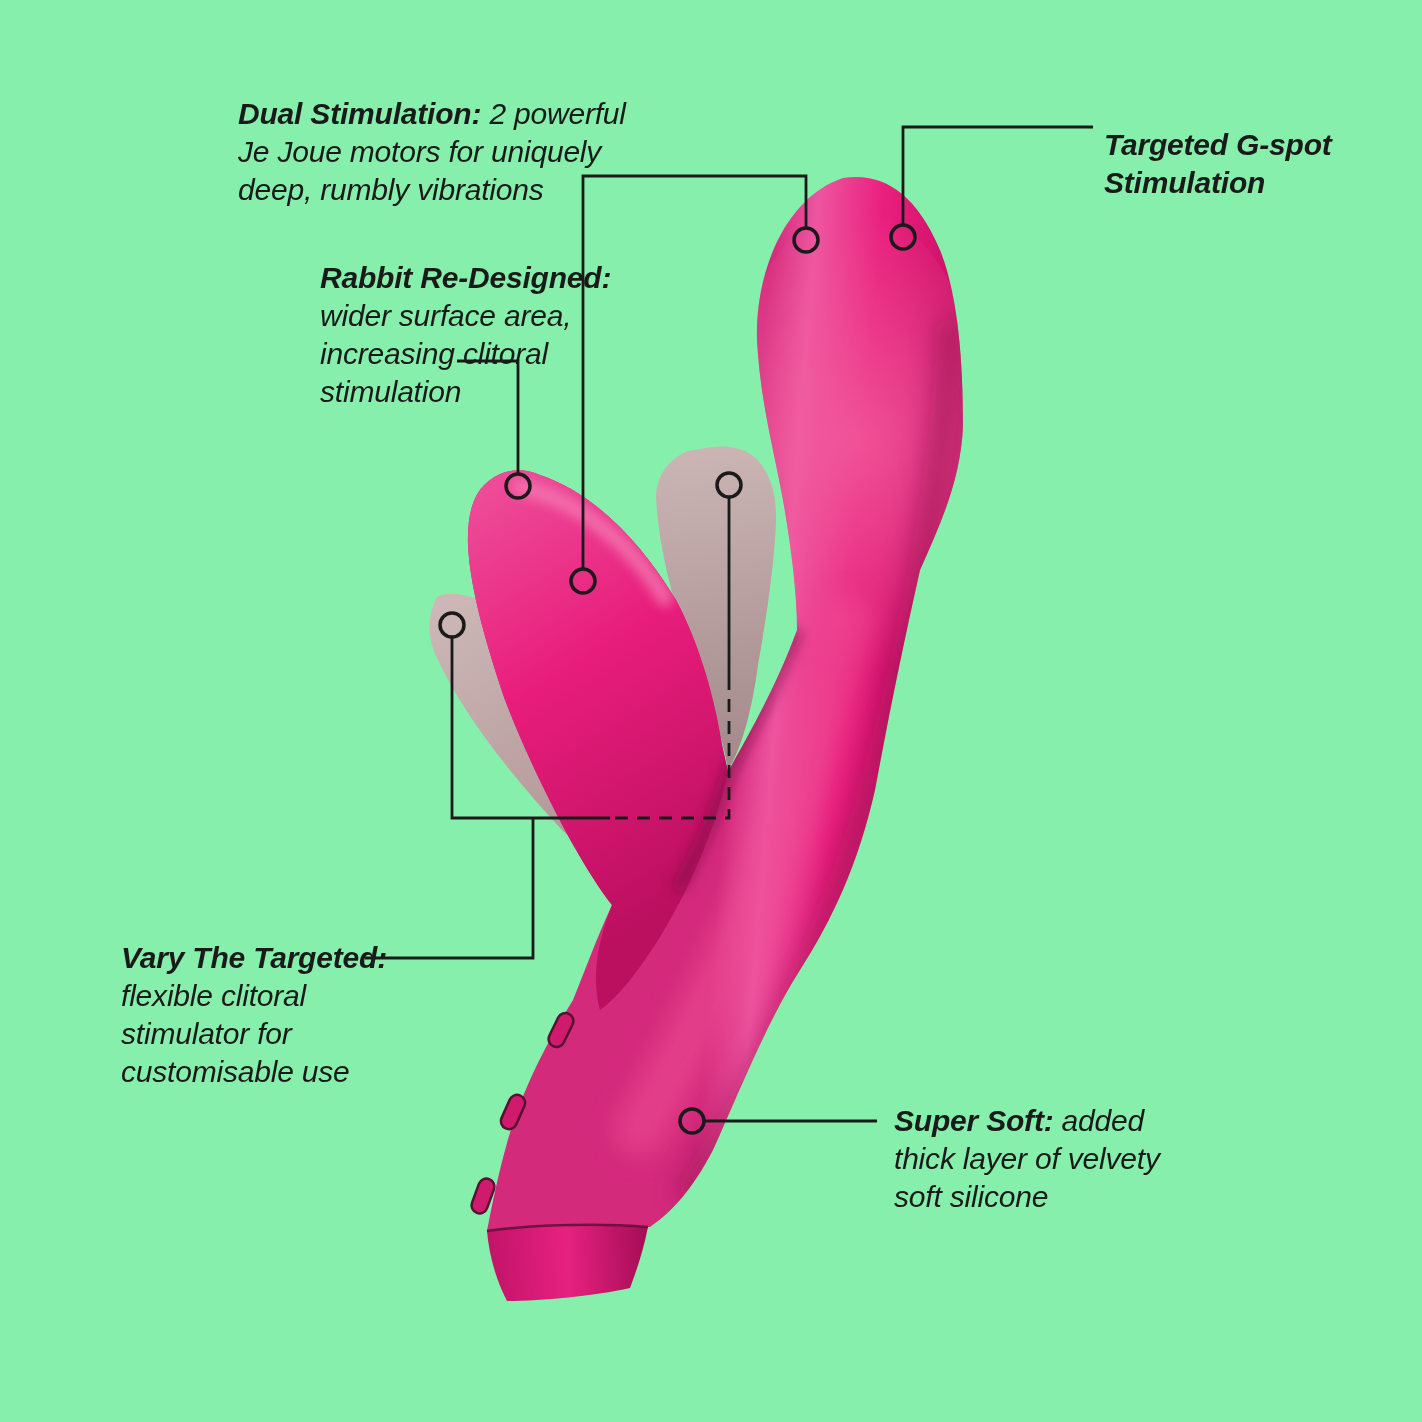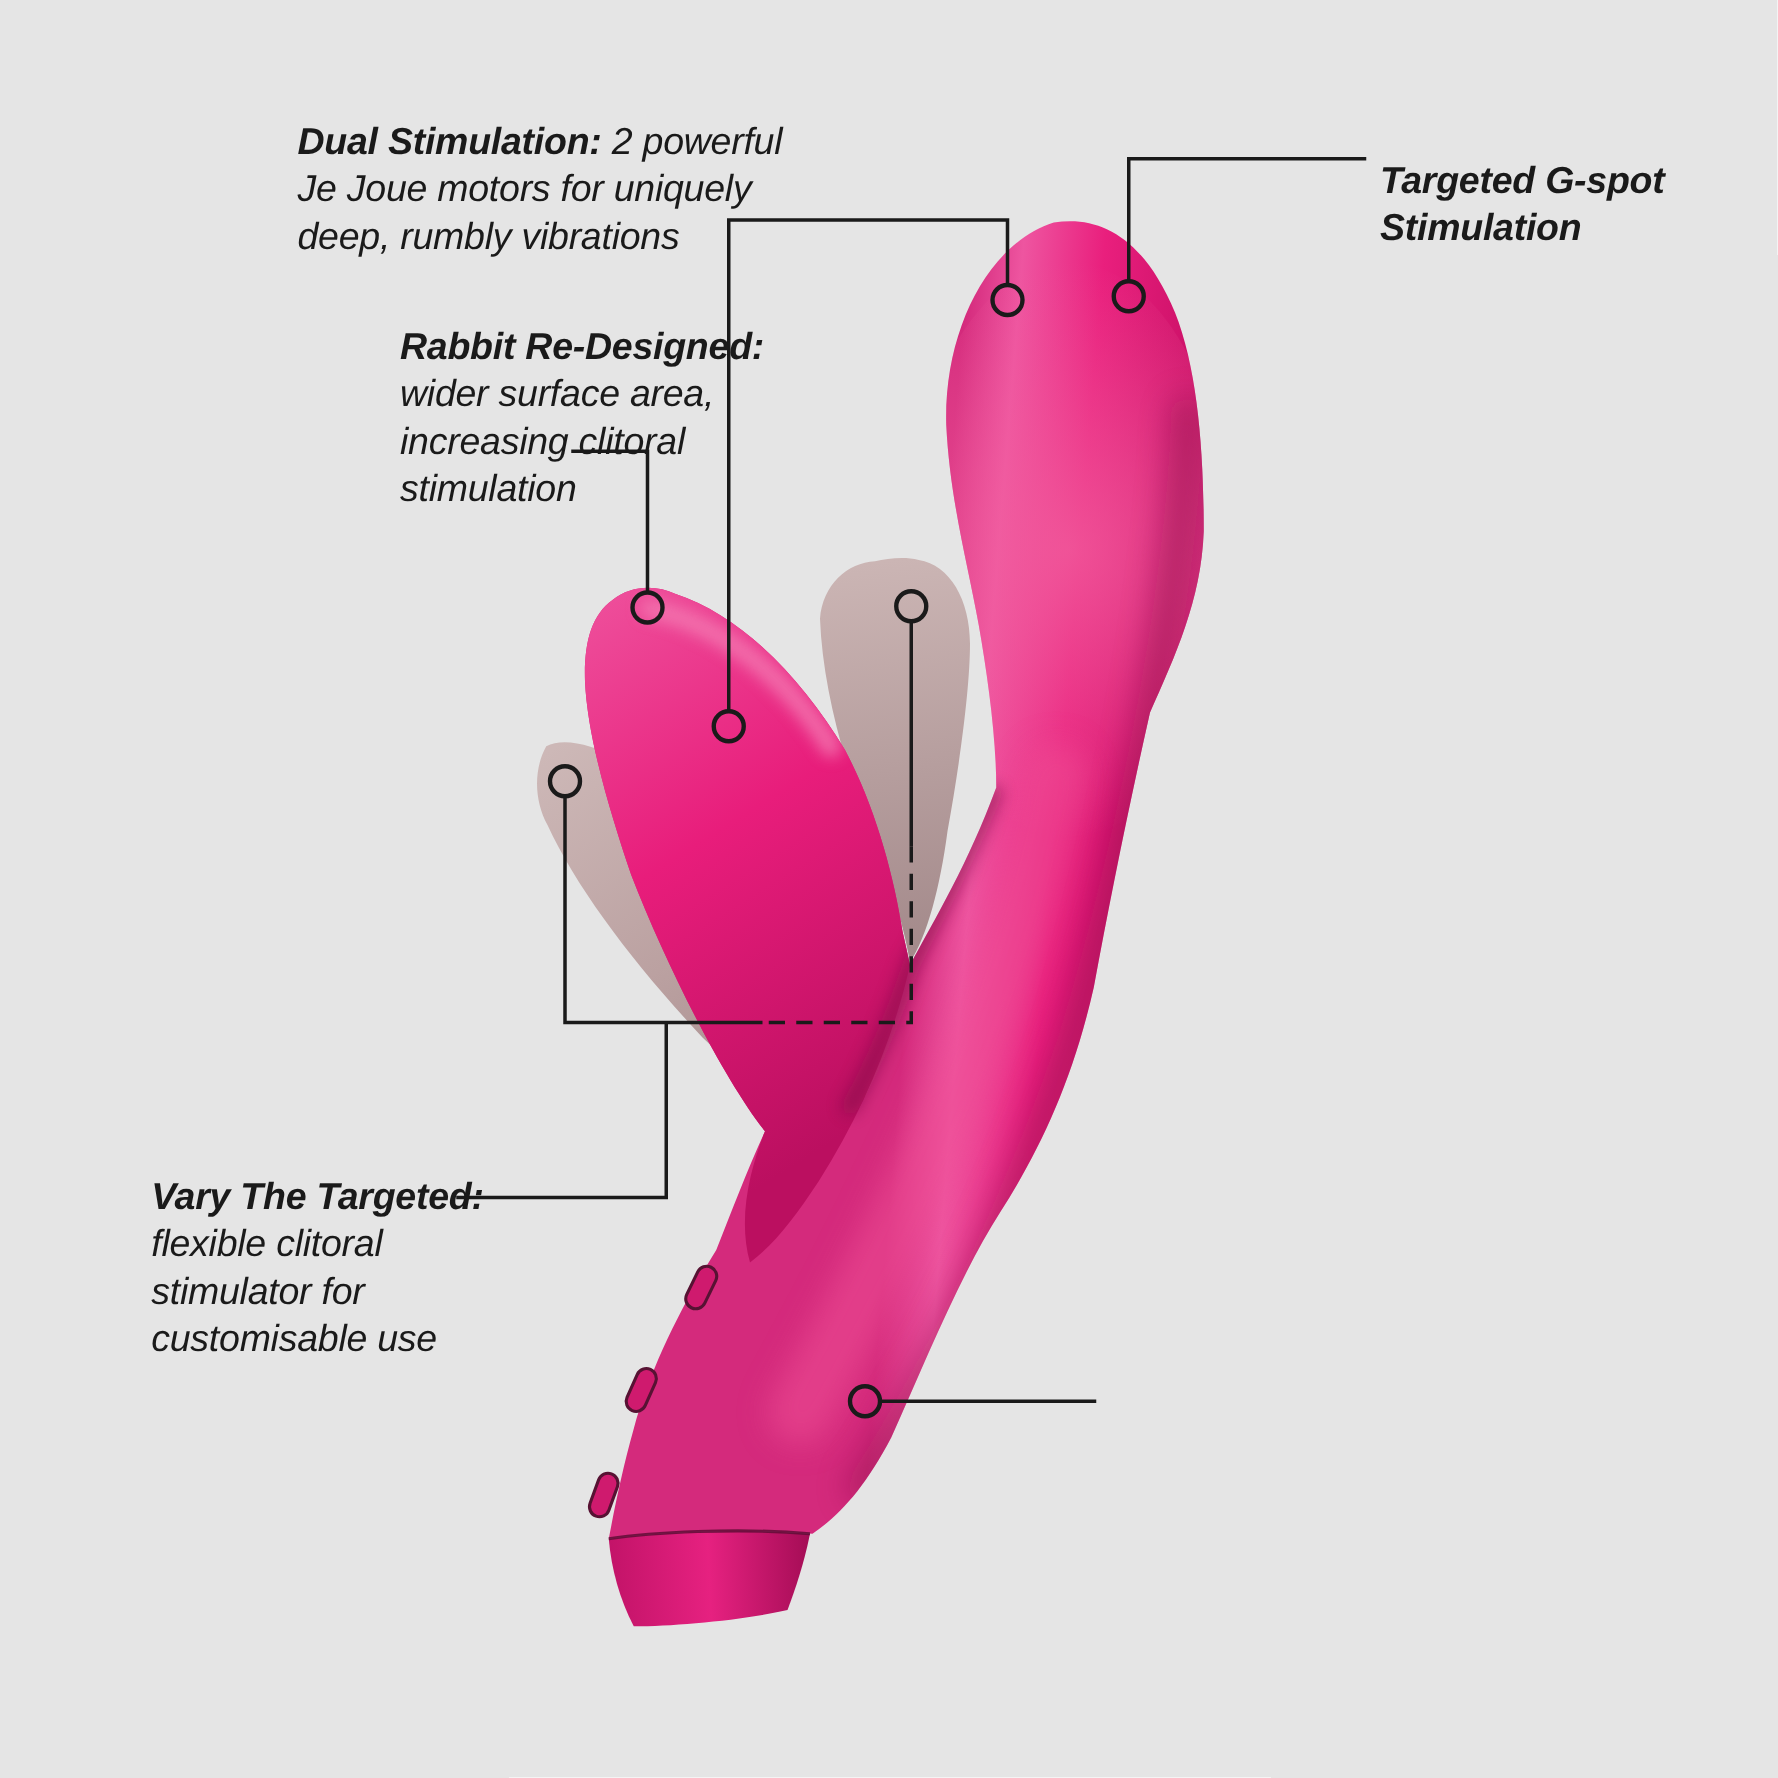--- a/index.html
+++ b/index.html
@@ -1,16 +1,16 @@
 <!DOCTYPE html>
 <html><head>
 <meta charset="utf-8">
 <style>
   html,body{margin:0;padding:0;background:#fff;}
-  #stage{position:relative;width:1422px;height:1422px;background:#e5e5e5;overflow:hidden;
+  #stage{position:relative;width:1422px;height:1422px;background:#86efac;overflow:hidden;
          font-family:"Liberation Sans",sans-serif;}
   #art{position:absolute;left:0;top:0;}
   .callout-label{position:absolute;font-style:italic;font-size:30px;line-height:38px;
     color:#1a1a1a;white-space:pre-line;letter-spacing:-0.2px;}
   .lead{font-weight:700;font-style:italic;}
   .rest{font-weight:400;font-style:italic;}
 </style>
 </head>
 <body>
 
@@ -156,14 +156,19 @@
 stimulation</span>
   </div>
 
   <div class="callout-label" style="left:121px;top:901px;width:320px;">
     <span class="lead">Vary The Targeted:</span><span class="rest">
 flexible clitoral
 stimulator for
 customisable use</span>
   </div>
 
+  <div class="callout-label" style="left:894px;top:1064px;width:320px;">
+    <span class="lead">Super Soft:</span><span class="rest"> added
+thick layer of velvety
+soft silicone</span>
+  </div>
 
 </div>
 
 </body></html>

